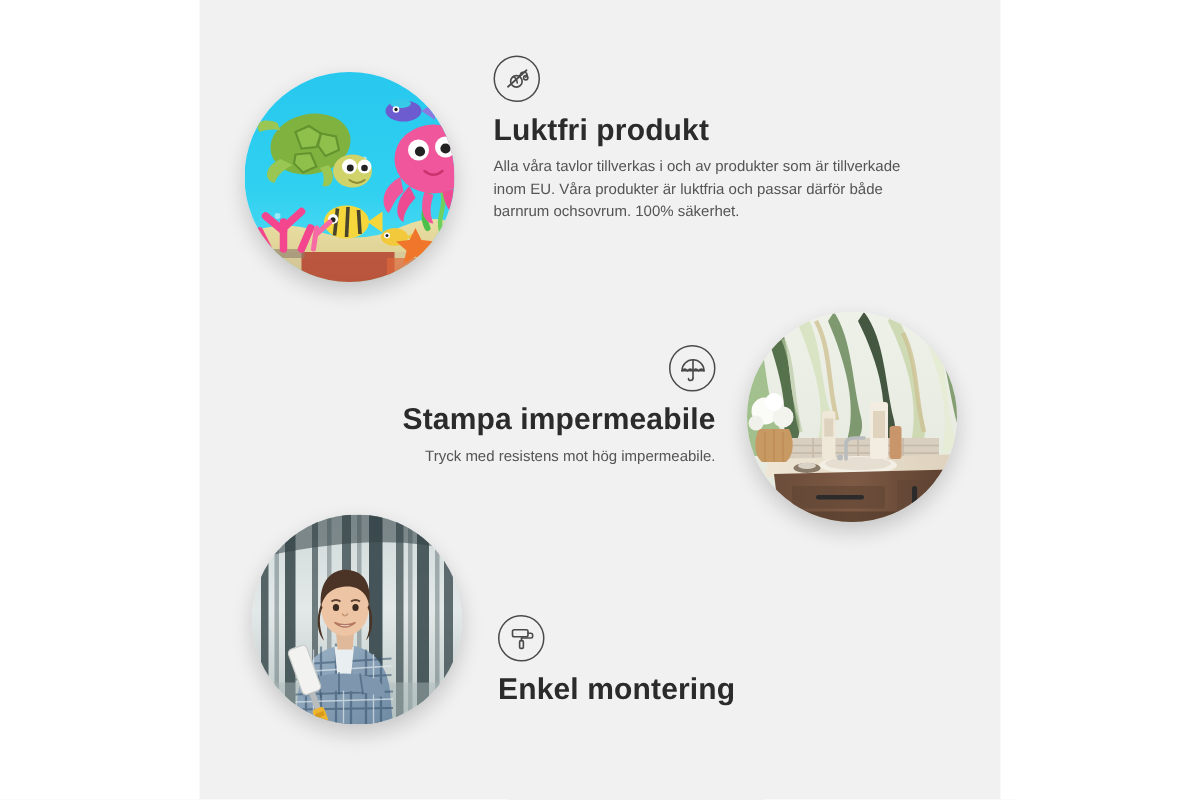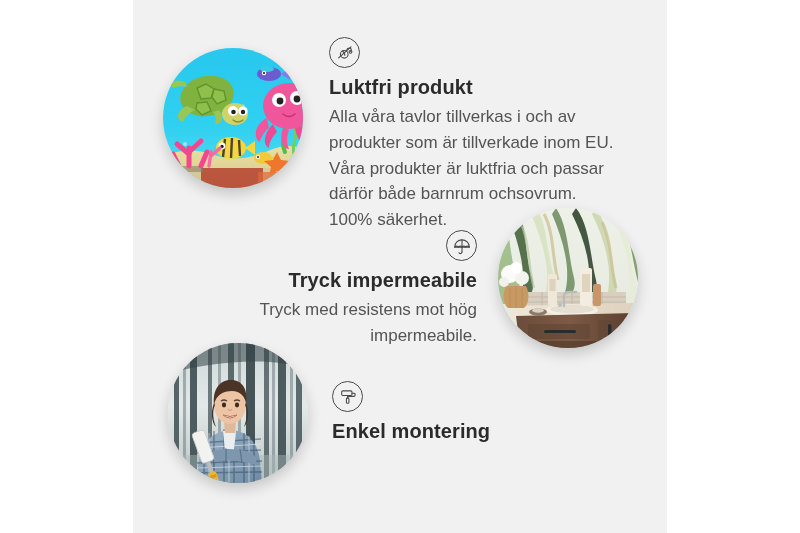--- a/index.html
+++ b/index.html
@@ -35,21 +35,21 @@
   .copy{ position:absolute; }
   .copy h2{
     font-size:20px;
     font-weight:700;
     color:#2b2b2b;
     letter-spacing:.1px;
     line-height:1.2;
     margin-bottom:5px;
   }
   .copy p{
-    font-size:17px;
+    font-size:10px;
     font-weight:400;
     color:#545454;
     line-height:1.52;
   }
 
   
   .badge{
     width:31px; height:31px;
     border:1.3px solid #4a4a4a;
     border-radius:50%;
@@ -63,21 +63,21 @@
   #f1 { left:0; top:0; }
   #f1 .photo{ left:163px; top:48px; width:140px; height:140px; }
   #f1 .copy { left:329px; top:37px; width:292px; }
 
   
   #f2 .photo{ left:498px; top:208px; width:140px; height:140px; }
   #f2 .copy { left:215px; top:230px; width:262px; text-align:right; }
 
   
   #f3 .photo{ left:168px; top:343px; width:140px; height:140px; }
-  #f3 .copy { left:332px; top:381px; width:250px; }
+  #f3 .copy { left:332px; top:410px; width:250px; }
 
   
   .art{ width:100%; height:100%; display:block; }
 </style>
 </head>
 <body>
 
 <div class="canvas">
 
   <div class="panel"></div>
@@ -292,21 +292,21 @@
 
     <div class="copy">
       <div class="badge badge--right">
         <svg width="20" height="20" viewBox="0 0 24 24" fill="none" stroke="#4a4a4a" stroke-width="1.3" stroke-linecap="round">
           <path d="M3.2 13.4 a8.8 8.8 0 0 1 17.6 0 Z"></path>
           <path d="M3.2 13.4 q2.2 -2.6 4.4 0 q2.2 -2.6 4.4 0 q2.2 -2.6 4.4 0 q2.2 -2.6 4.4 0"></path>
           <path d="M12 4.6 L12 19.2"></path>
           <path d="M12 19.2 q0 1.9 -2 1.9 q-1.6 0 -1.6 -1.4"></path>
         </svg>
       </div>
-      <h2>Tryck impermeabile</h2>
+      <h2>Stampa impermeabile</h2>
       <p>Tryck med resistens mot hög impermeabile.</p>
     </div>
   </div>
 
   <div class="feature" id="f3">
 
     <div class="photo">
       <svg class="art" viewBox="0 0 140 140" preserveAspectRatio="xMidYMid slice" aria-hidden="true">
         <defs>
           <linearGradient id="fog" x1="0" y1="0" x2="0" y2="1">

